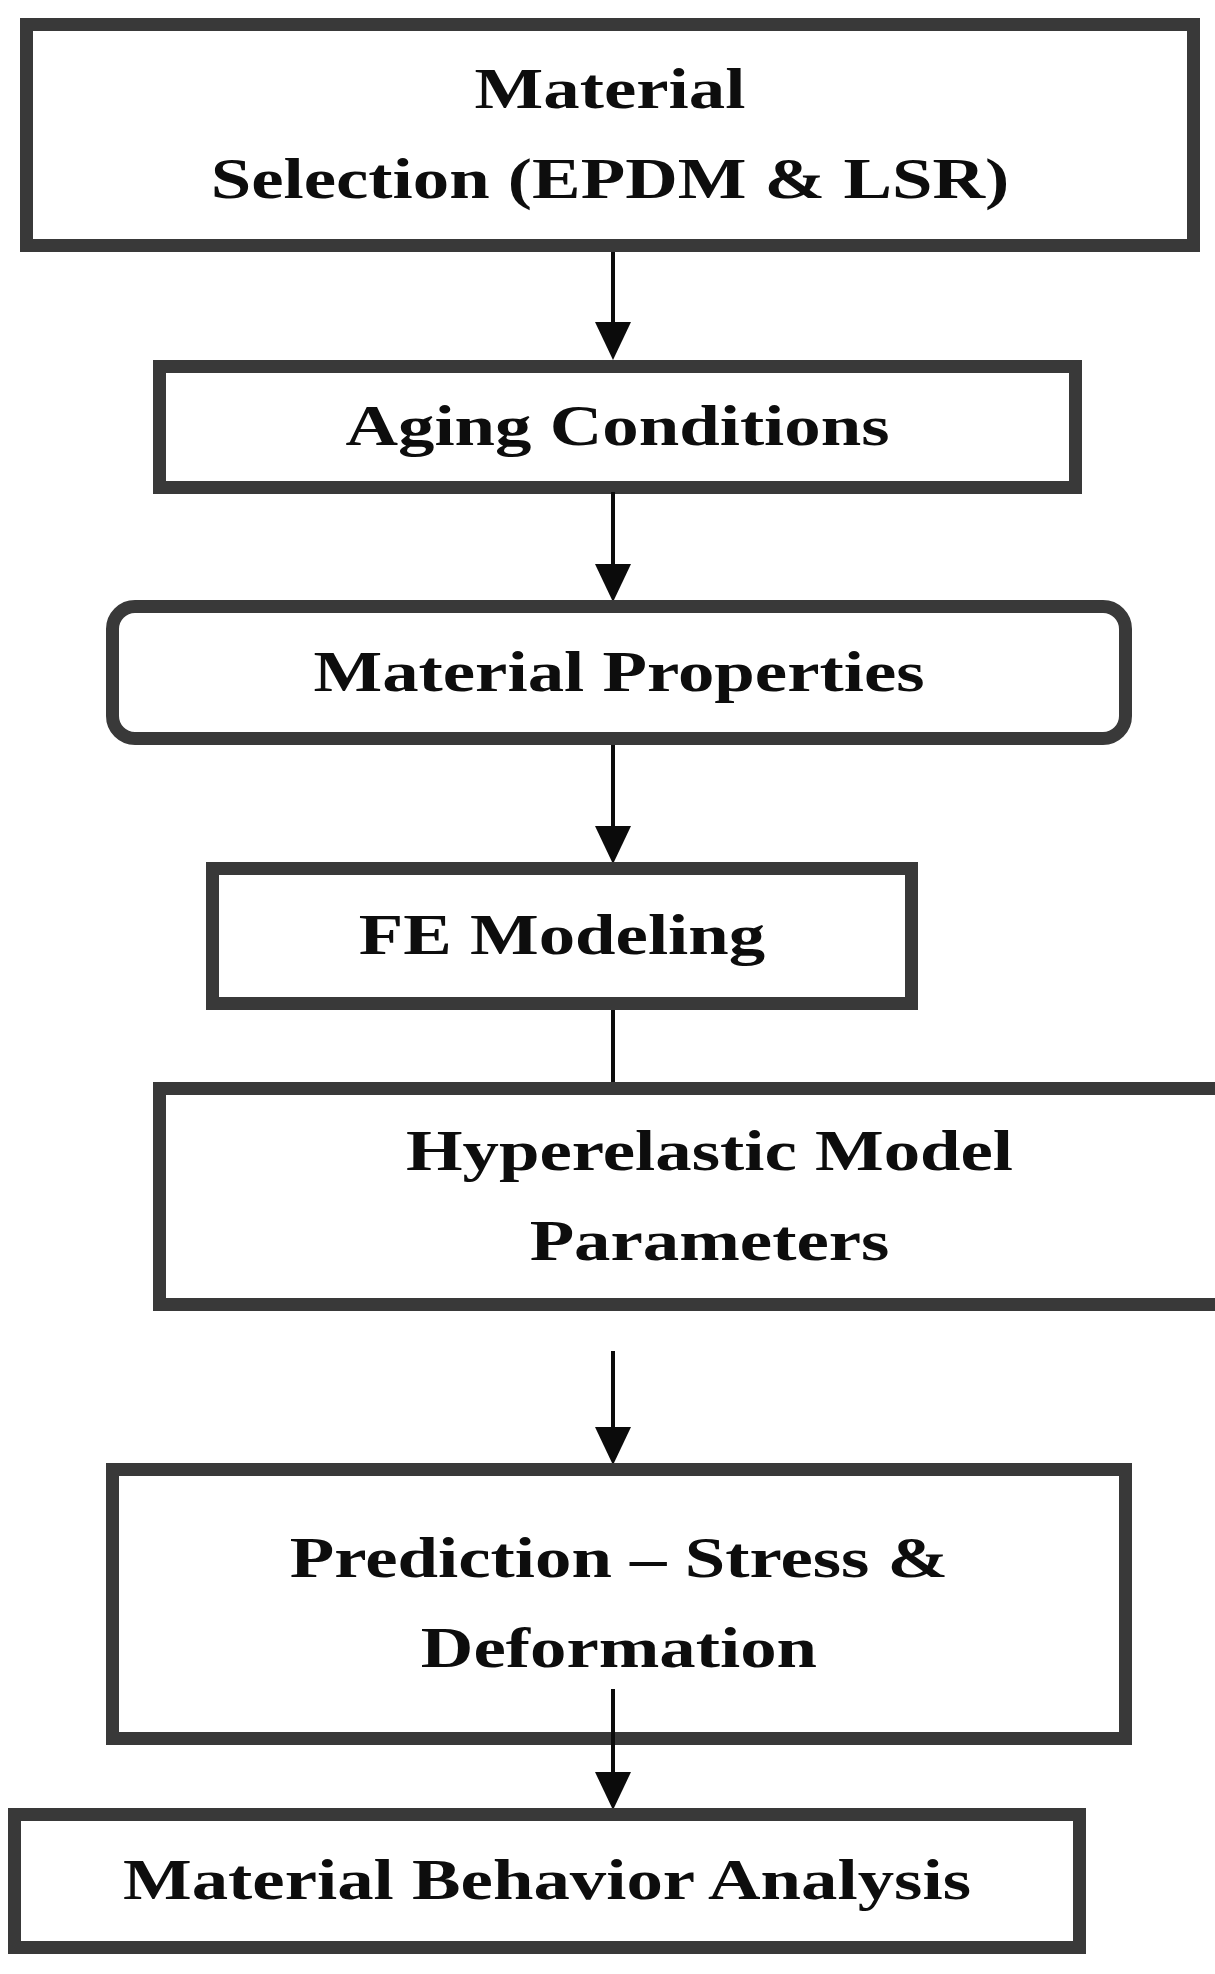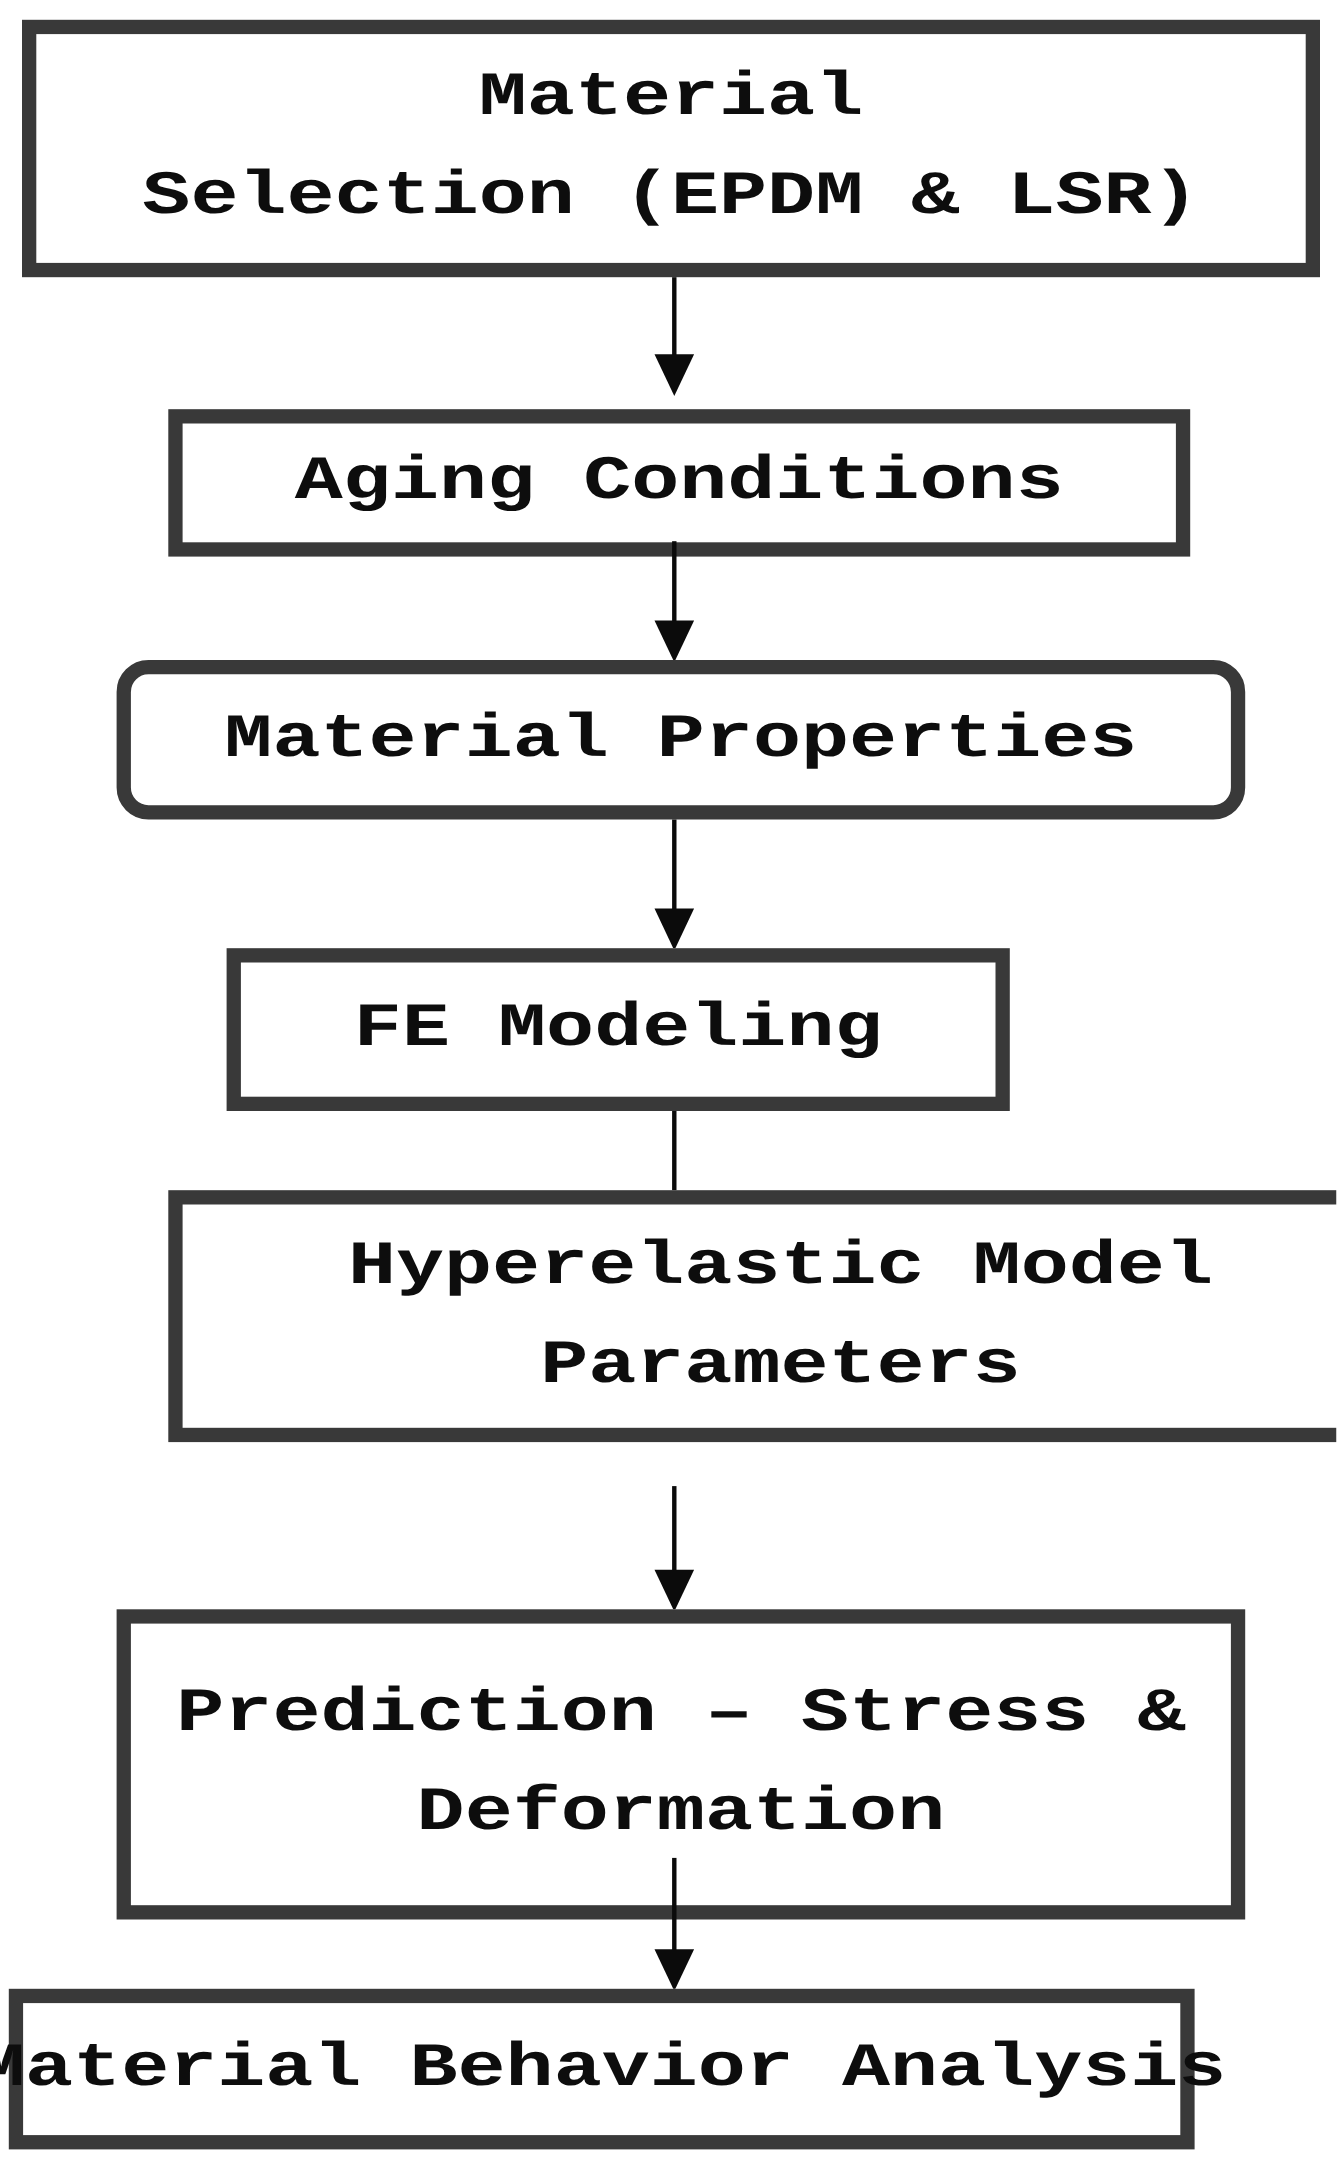--- a/index.html
+++ b/index.html
@@ -5,21 +5,21 @@
   html, body {
     margin: 0;
     padding: 0;
     background: #ffffff;
   }
   .canvas {
     position: relative;
     width: 1215px;
     height: 1974px;
     background: var(--bg, #ffffff);
-    font-family: Liberation Mono, monospace;
+    font-family: Liberation Serif, serif;
     overflow: hidden;
   }
   .node {
     position: absolute;
     box-sizing: border-box;
     border: 13px solid var(--border, #393939);
     background: #ffffff;
     display: flex;
     align-items: center;
     justify-content: center;
@@ -31,21 +31,21 @@
     font-weight: bold;
     font-size: 56px;
     line-height: 1.6;
     color: var(--text, #0d0d0d);
     white-space: pre-line;
     transform: scaleX(1.3);
     transform-origin: center;
   }
   
   .n1 { left: 20px;  top: 18px;   width: 1180px; height: 234px; }
-  .n2 { left: 153px; top: 372px;  width: 929px;  height: 134px; }
+  .n2 { left: 153px; top: 360px;  width: 929px;  height: 134px; }
   .n3 { left: 106px; top: 600px;  width: 1026px; height: 145px; border-radius: 29px; }
   .n4 { left: 206px; top: 862px;  width: 712px;  height: 148px; }
   .n5 { left: 153px; top: 1082px; width: 1113px;  height: 229px; }
   .n6 { left: 106px; top: 1463px; width: 1026px; height: 282px; }
   .n7 { left: 8px;   top: 1808px; width: 1078px; height: 146px; }
   
   .arrow {
     position: absolute;
     width: 36px;
     left: 595px;

